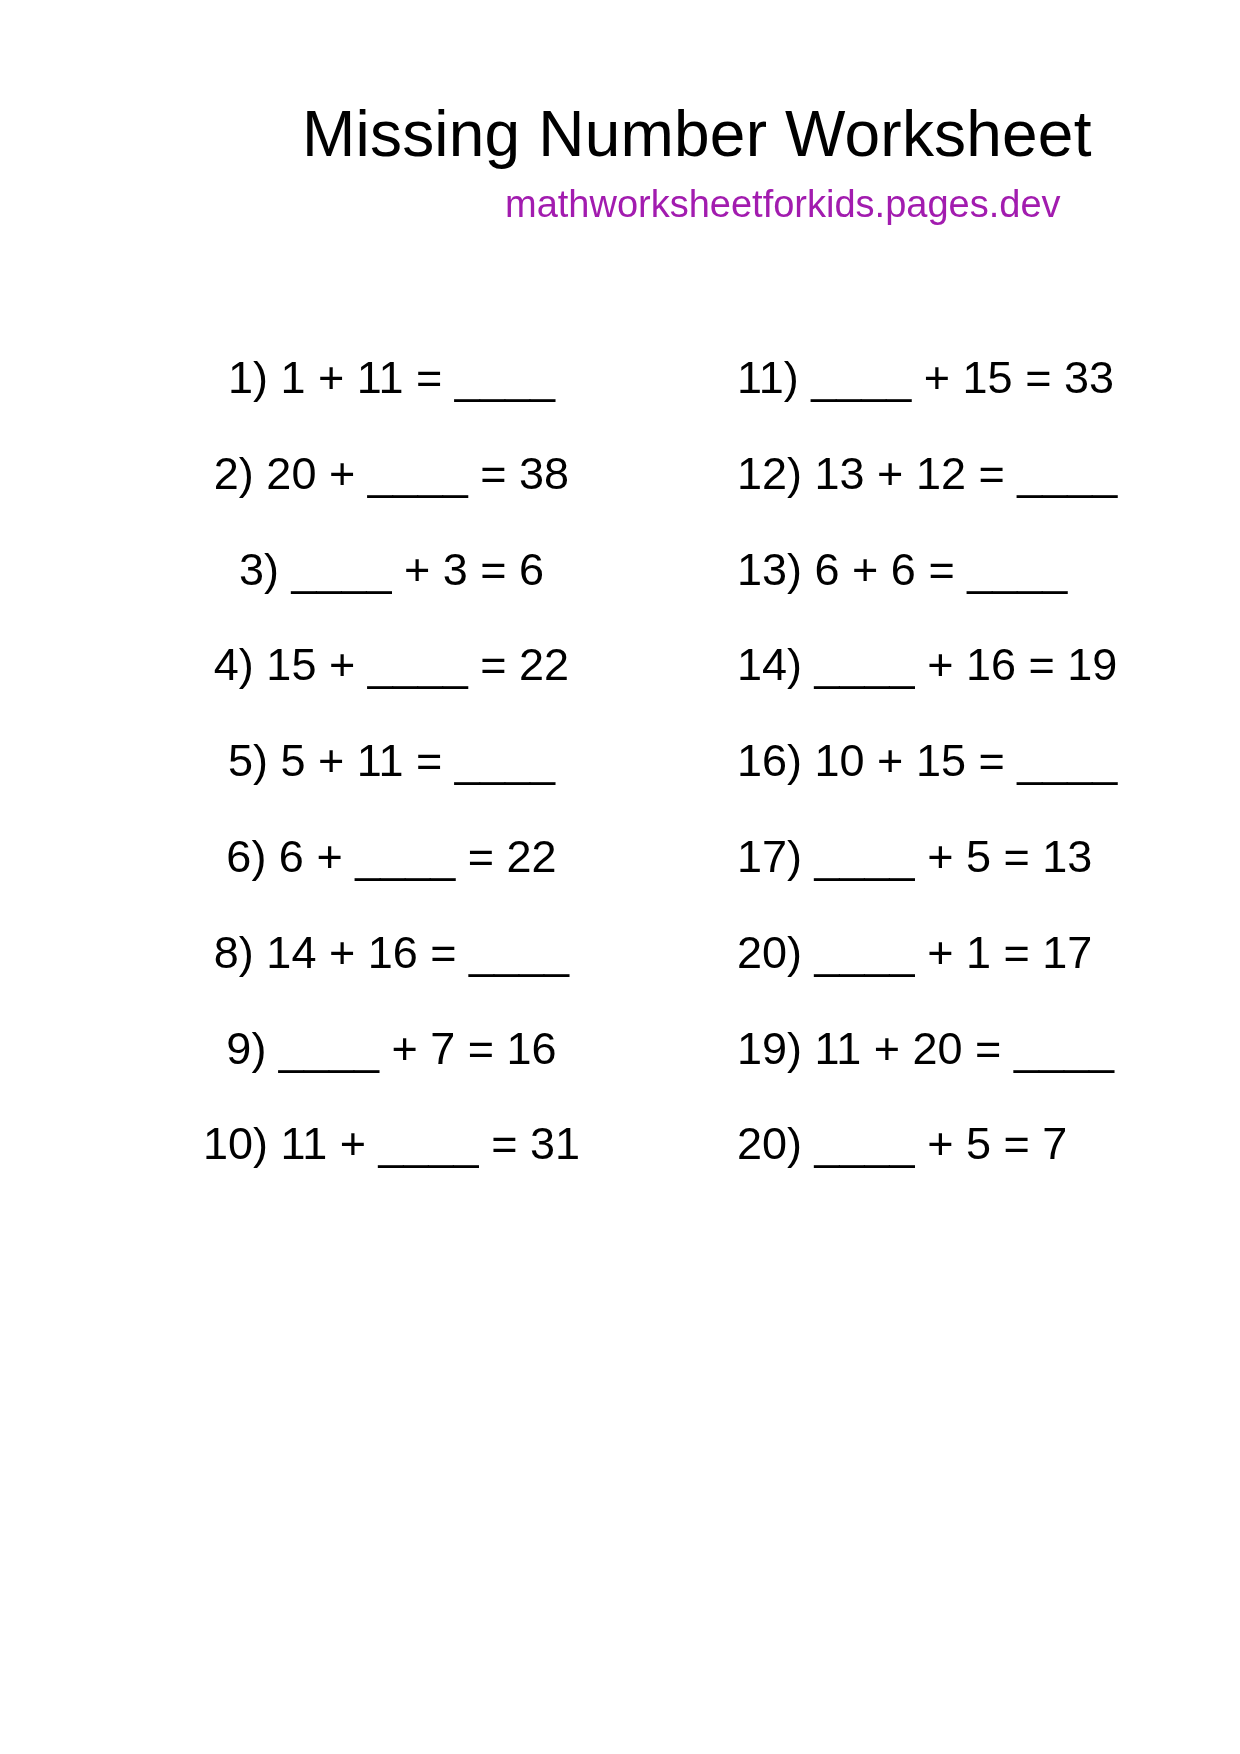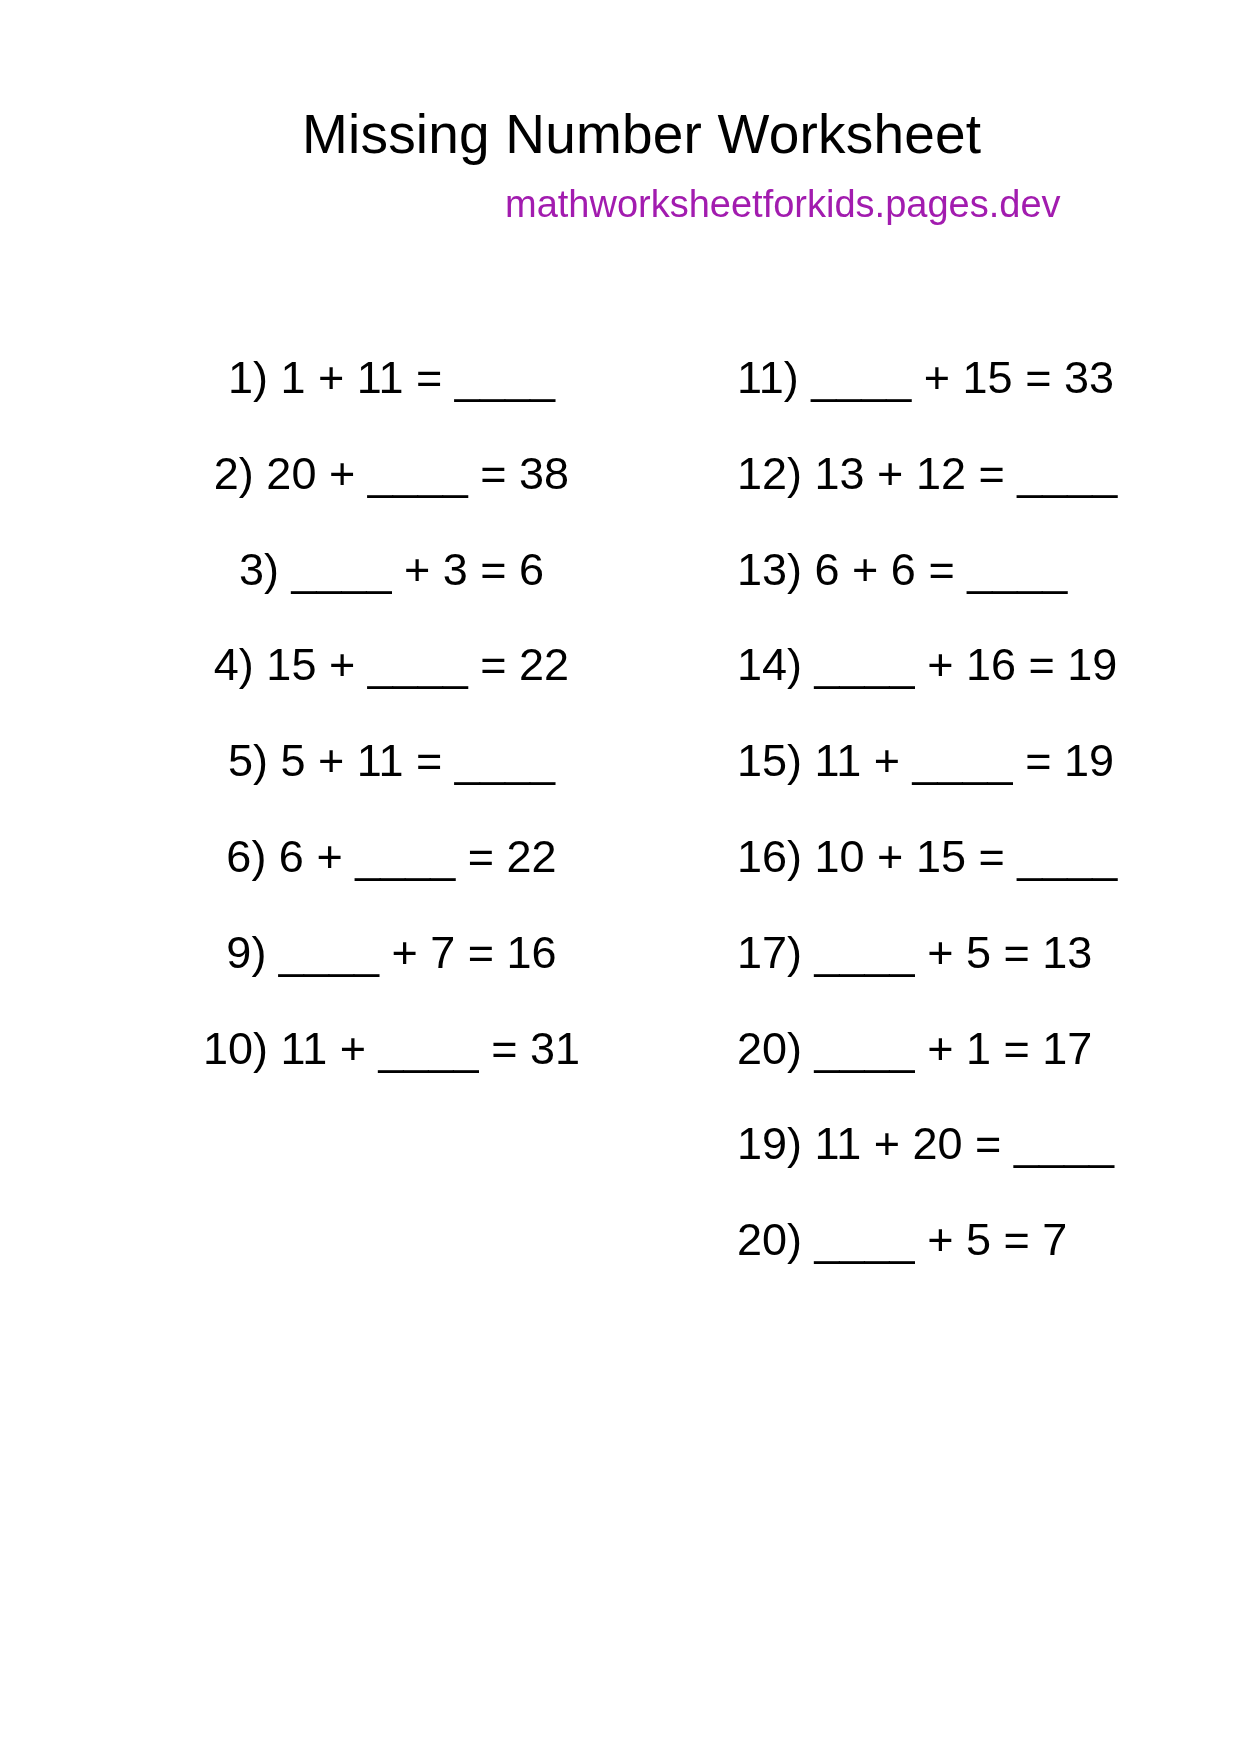--- a/index.html
+++ b/index.html
@@ -2,21 +2,21 @@
 <html><head>
 <meta charset="utf-8">
 <style>
   html, body { margin: 0; padding: 0; background: #ffffff; }
   body {
     width: 1240px; height: 1754px; position: relative; overflow: hidden;
     font-family: "Liberation Sans", sans-serif; color: #000;
   }
   .title {
     position: absolute; left: 302px; top: 98px;
-    font-size: 55px; line-height: 72px; white-space: nowrap; color: #000;
+    font-size: 64px; line-height: 72px; white-space: nowrap; color: #000;
     letter-spacing: 0.2px;
   }
   .subtitle {
     position: absolute; left: 505px; top: 178px;
     font-size: 38px; line-height: 52px; white-space: nowrap; color: #a21caf;
   }
   .col { position: absolute; top: 350px; }
   .col.left { left: 203px; text-align: center; }
   .col.right { left: 705px; margin-left: 32px; }
   .problem {
@@ -29,28 +29,28 @@
 <div class="title">Missing Number Worksheet</div>
 <div class="subtitle">mathworksheetforkids.pages.dev</div>
 
 <div class="col left">
   <div class="problem">1) 1 + 11 = ____</div>
   <div class="problem">2) 20 + ____ = 38</div>
   <div class="problem">3) ____ + 3 = 6</div>
   <div class="problem">4) 15 + ____ = 22</div>
   <div class="problem">5) 5 + 11 = ____</div>
   <div class="problem">6) 6 + ____ = 22</div>
+  <div class="problem">8) 14 + 16 = ____</div>
   <div class="problem">9) ____ + 7 = 16</div>
   <div class="problem">10) 11 + ____ = 31</div>
 </div>
 
 <div class="col right">
   <div class="problem">11) ____ + 15 = 33</div>
   <div class="problem">12) 13 + 12 = ____</div>
   <div class="problem">13) 6 + 6 = ____</div>
   <div class="problem">14) ____ + 16 = 19</div>
-  <div class="problem">15) 11 + ____ = 19</div>
   <div class="problem">16) 10 + 15 = ____</div>
   <div class="problem">17) ____ + 5 = 13</div>
   <div class="problem">20) ____ + 1 = 17</div>
   <div class="problem">19) 11 + 20 = ____</div>
   <div class="problem">20) ____ + 5 = 7</div>
 </div>
 
 </body></html>

